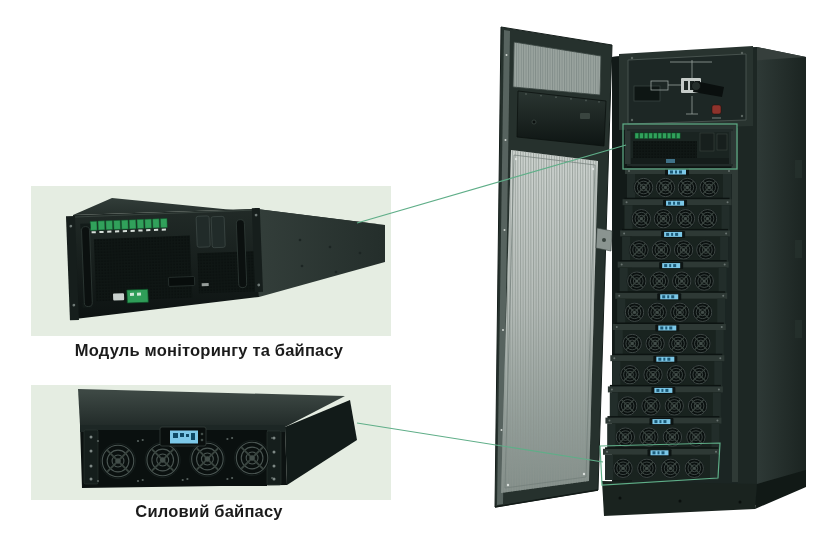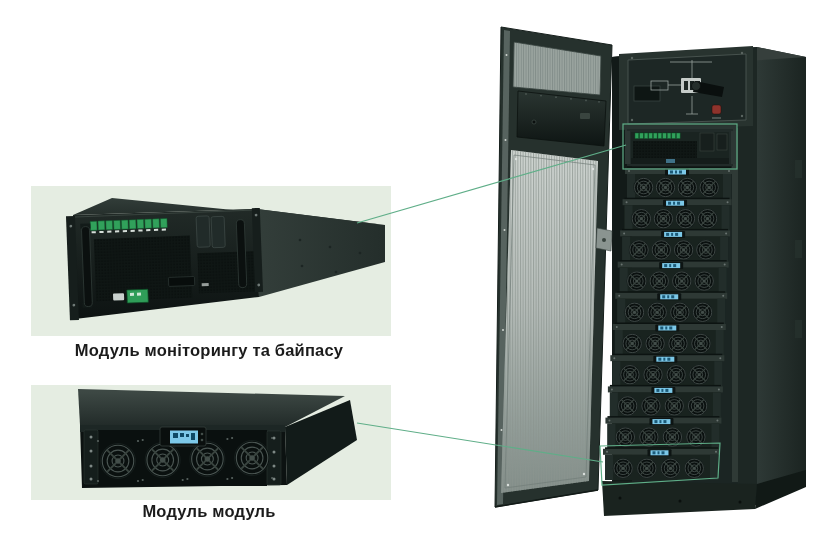--- a/index.html
+++ b/index.html
@@ -932,14 +932,14 @@
 
     <g>
       <rect x="623" y="124" width="114" height="45" fill="none" stroke="#5fae88" stroke-width="1.2"></rect>
       <path d="M600,446 L720,443 L718,478 L602,485 Z" fill="none" stroke="#5fae88" stroke-width="1.2"></path>
       <line x1="357" y1="223" x2="626" y2="145" stroke="#5fae88" stroke-width="1.2"></line>
       <line x1="357" y1="423" x2="603" y2="462" stroke="#5fae88" stroke-width="1.2"></line>
     </g>
   </svg>
 
   <div class="caption caption-1">Модуль моніторингу та байпасу</div>
-  <div class="caption caption-2">Модуль модуль</div>
+  <div class="caption caption-2">Силовий байпасу</div>
 </div>
 
 </body></html>

